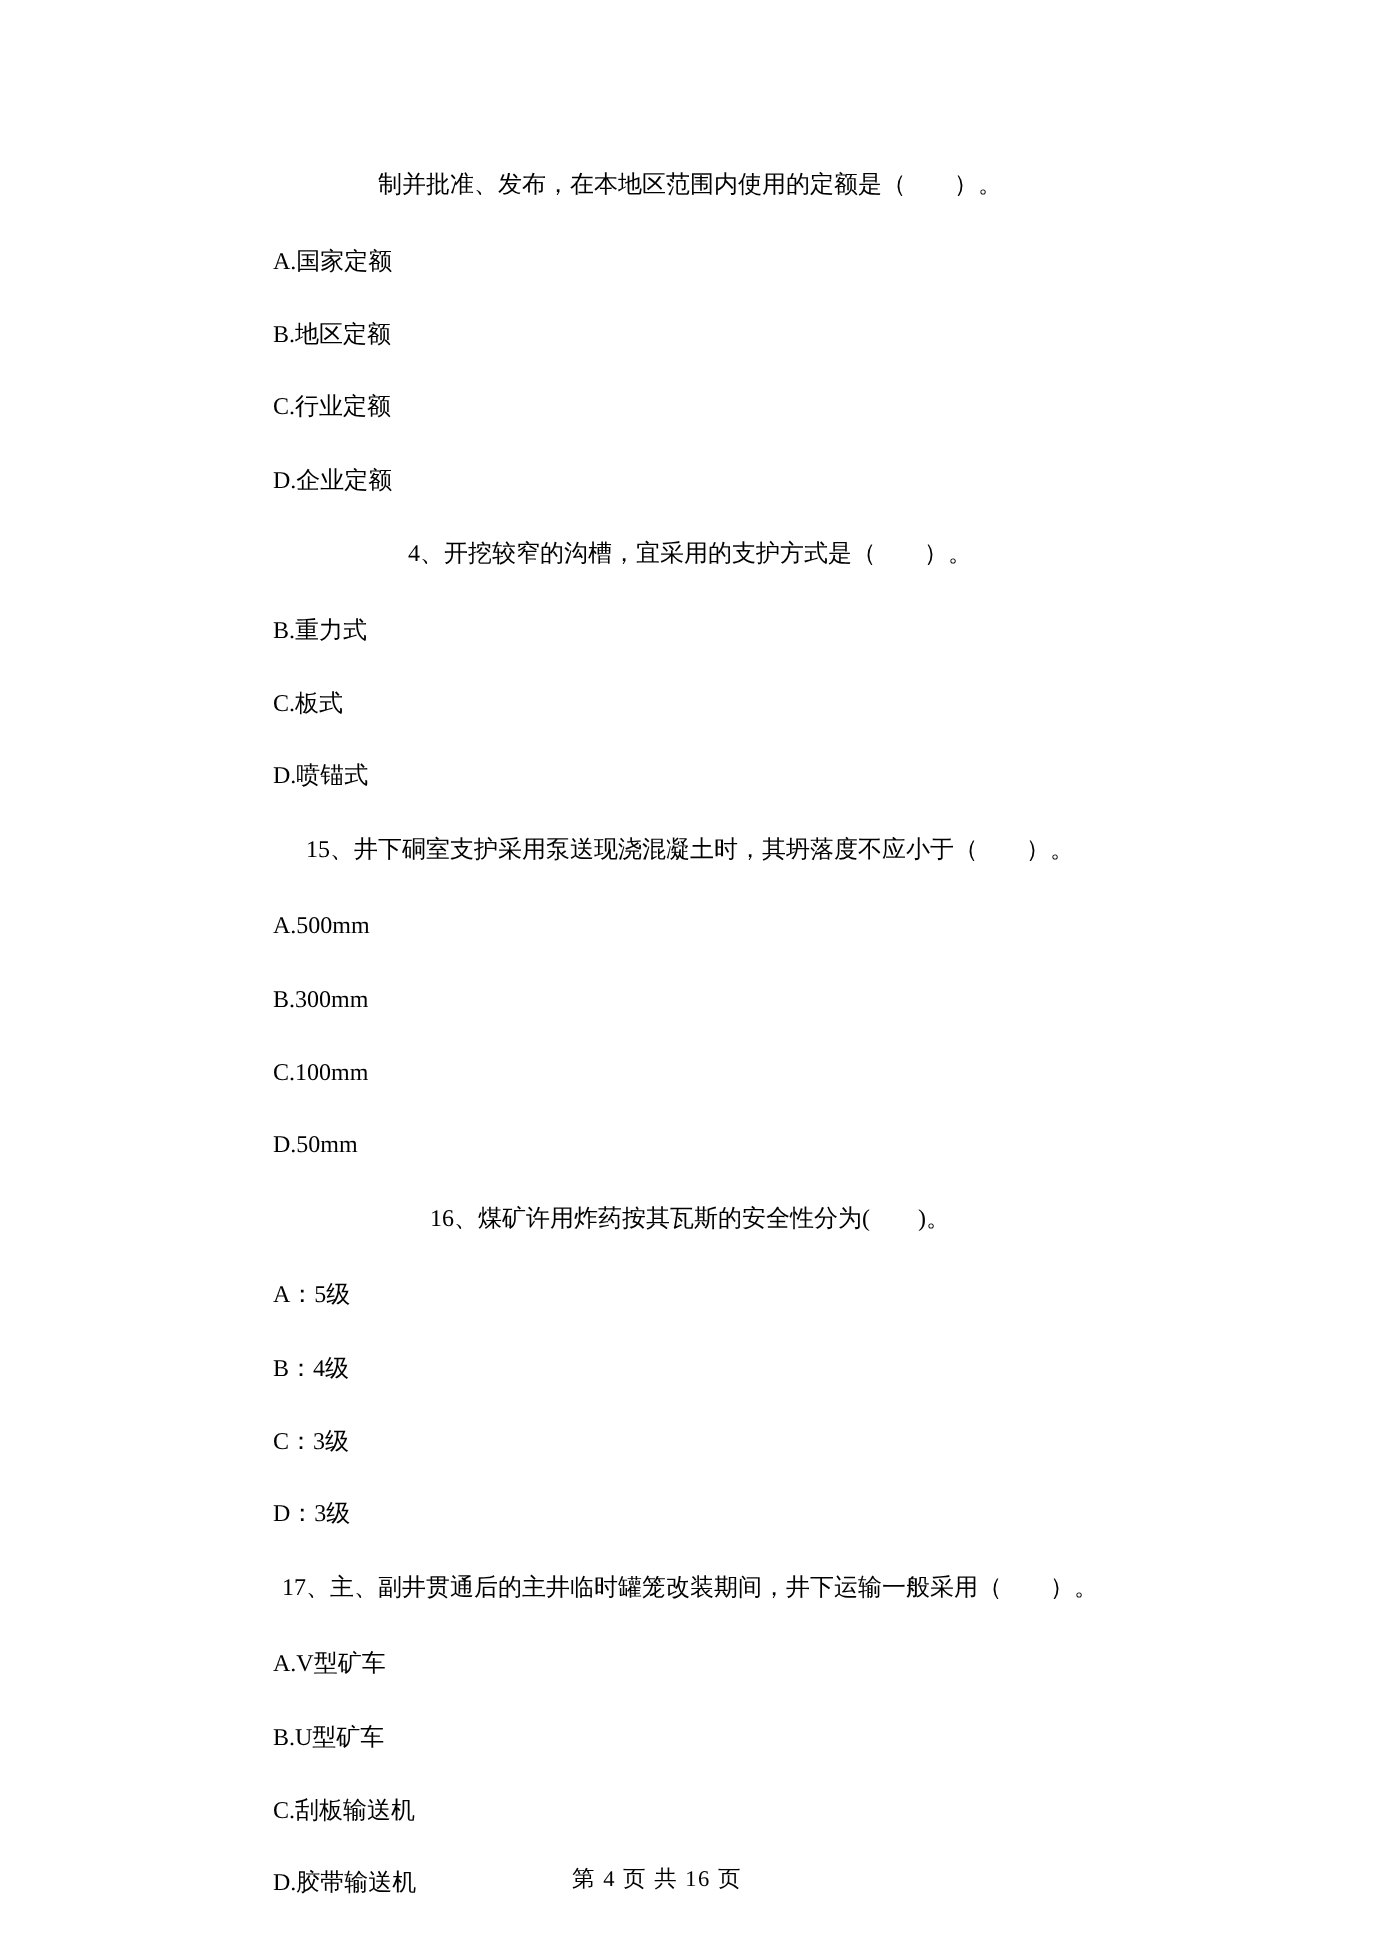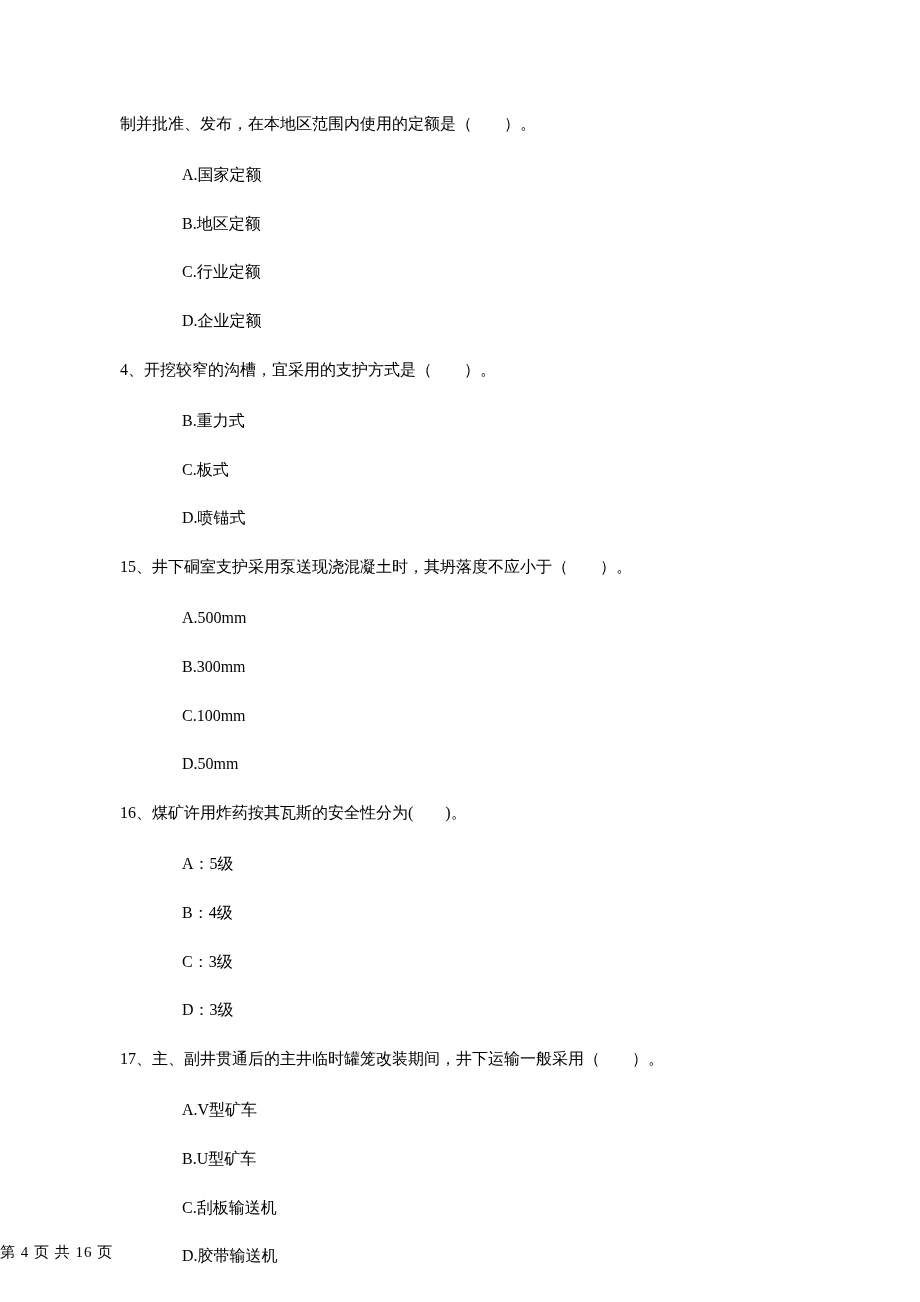--- a/index.html
+++ b/index.html
@@ -13,38 +13,40 @@
     position: relative;
     box-sizing: border-box;
   }
   .page {
     padding: 110px 120px 40px 120px;
   }
   .stem {
     font-size: 16px;
     line-height: 1.8;
     margin: 0 0 22px 0;
+    text-align: center;
   }
   .stem-indent0 {
     margin-left: 0;
   }
   .opts {
     margin-left: 62px;
     margin-bottom: 18px;
   }
   .opt {
     font-size: 16px;
     line-height: 1.8;
     margin-bottom: 20px;
   }
   .footer {
     position: absolute;
     bottom: 40px;
     left: 0;
     width: 876px;
+    text-align: center;
     font-size: 15px;
     letter-spacing: 1px;
   }
 </style>
 </head>
 <body>
 
 <div class="page">
 
   <div class="stem stem-indent0">制并批准、发布，在本地区范围内使用的定额是（　　）。</div>

